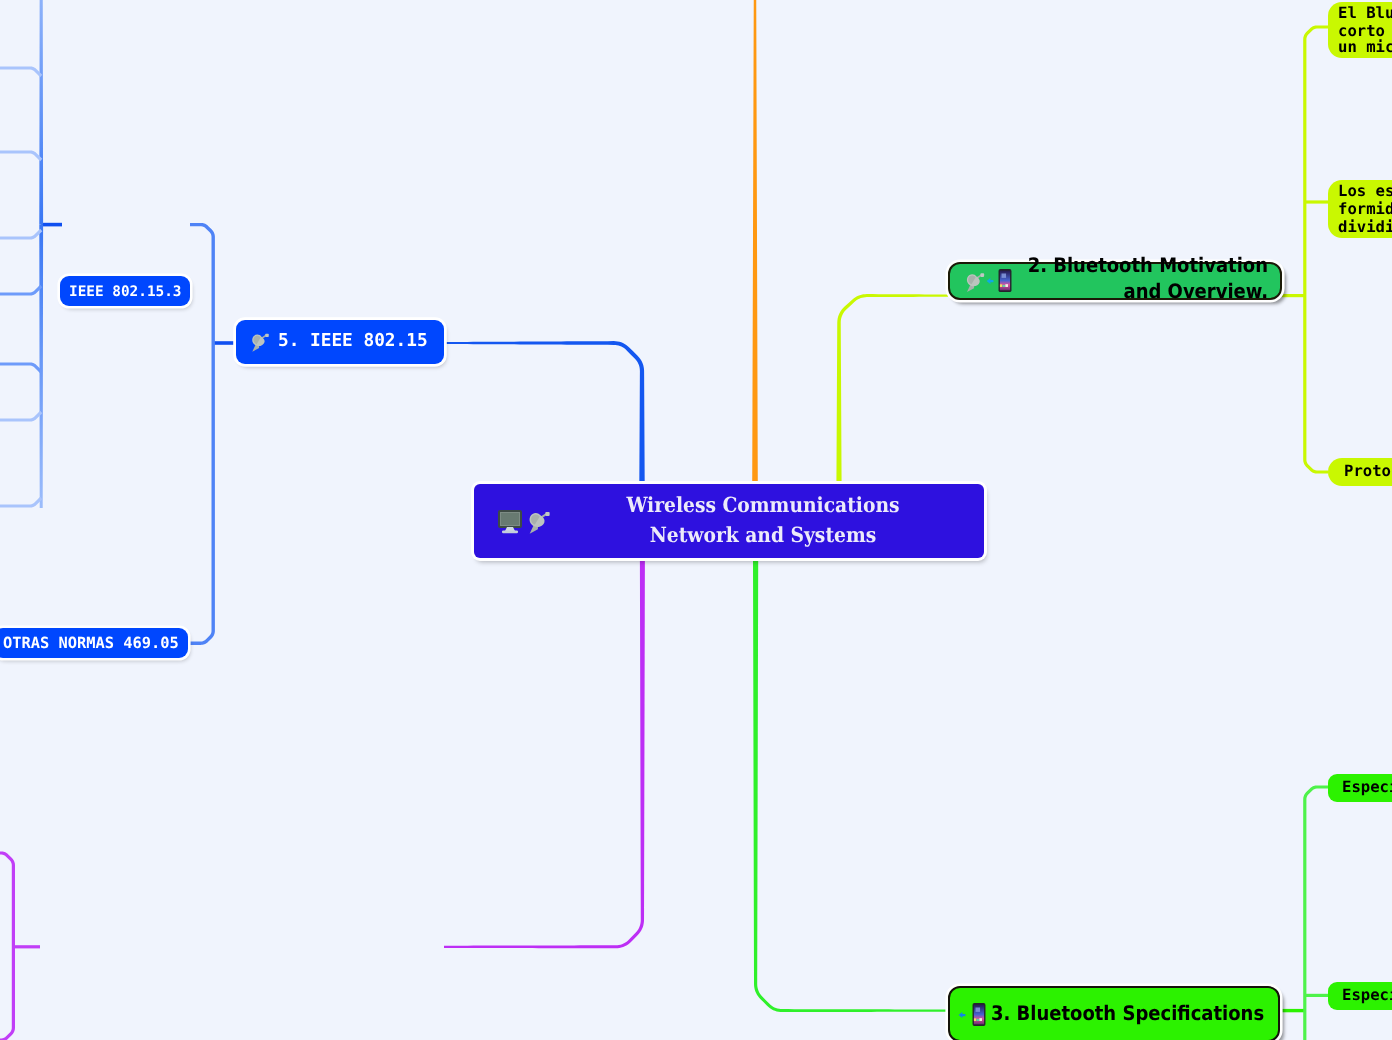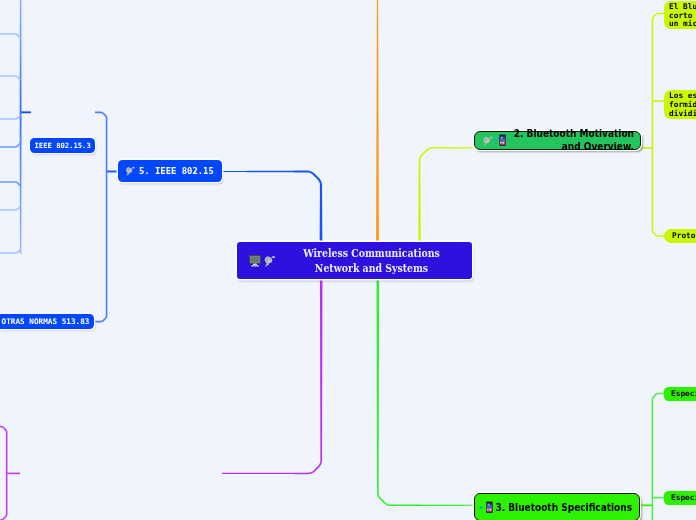--- a/index.html
+++ b/index.html
@@ -7,21 +7,21 @@
        font-family:"DejaVu Sans",sans-serif;font-stretch:condensed;
        -webkit-font-smoothing:antialiased;}
   #canvas{position:relative;width:696px;height:520px;overflow:hidden;}
   svg.links{position:absolute;left:0;top:0;width:696px;height:520px;pointer-events:none;}
   .node{position:absolute;box-sizing:border-box;display:flex;align-items:center;
         white-space:nowrap;}
   .node .lbl{white-space:pre;}
   .ico{flex:0 0 auto;display:inline-block;line-height:0;}
 
   
-  .central{left:237px;top:242px;width:235px;height:37px;background:#2e11df;
+  .central{left:237px;top:242px;width:255px;height:37px;background:#2e11df;
     border-radius:3px;padding:0 6px 0 12px;color:#eceafa;
     font-family:"DejaVu Serif",serif;font-stretch:condensed;
     font-weight:bold;font-size:10.4px;
     line-height:14.5px;text-align:center;
     box-shadow:0 0 0 1.5px #ffffff, 1px 2px 2.5px rgba(0,0,0,.28);}
   .central .lbl{flex:1 1 auto;}
   .central .ico{margin-right:1px;}
 
   
   .n5{left:118px;top:160px;width:104px;height:22px;background:#0047fe;
@@ -151,21 +151,21 @@
         </svg>
     </span>
     <span class="lbl">5. IEEE 802.15</span>
   </div>
 
   <div class="node n5c1">
     <span class="lbl">IEEE 802.15.3</span>
   </div>
 
   <div class="node n5c2">
-    <span class="lbl">OTRAS NORMAS 513.83</span>
+    <span class="lbl">OTRAS NORMAS 469.05</span>
   </div>
 
   <div class="node n2">
     <span class="ico">
       <svg width="11" height="12" viewBox="0 0 13 15">
           <path d="M7.8 5.0 L10.4 3.2" stroke="#a7b0ab" stroke-width="1.1" fill="none"></path>
           <rect x="9.9" y="2.1" width="2.3" height="2.2" rx="0.5" fill="#c0c8c3"></rect>
           <path d="M3.8 8.8 L1.5 13.8 L5.9 11.4 L6.0 8.4 Z" fill="#a8b1ac"></path>
           <path d="M7.6 4.2 C6.0 1.9 2.9 2.2 1.8 4.6 C0.7 7.0 2.2 9.7 4.9 10.1 C6.9 10.4 8.9 9.3 9.4 7.6 C9.8 6.3 8.8 5.0 7.6 4.2 Z" fill="#bcc4bf"></path>
           <path d="M6.9 4.6 C5.6 2.9 3.3 3.1 2.5 4.9 C1.8 6.5 2.6 8.3 4.3 8.9 Z" fill="#97a29c" opacity=".55"></path>

